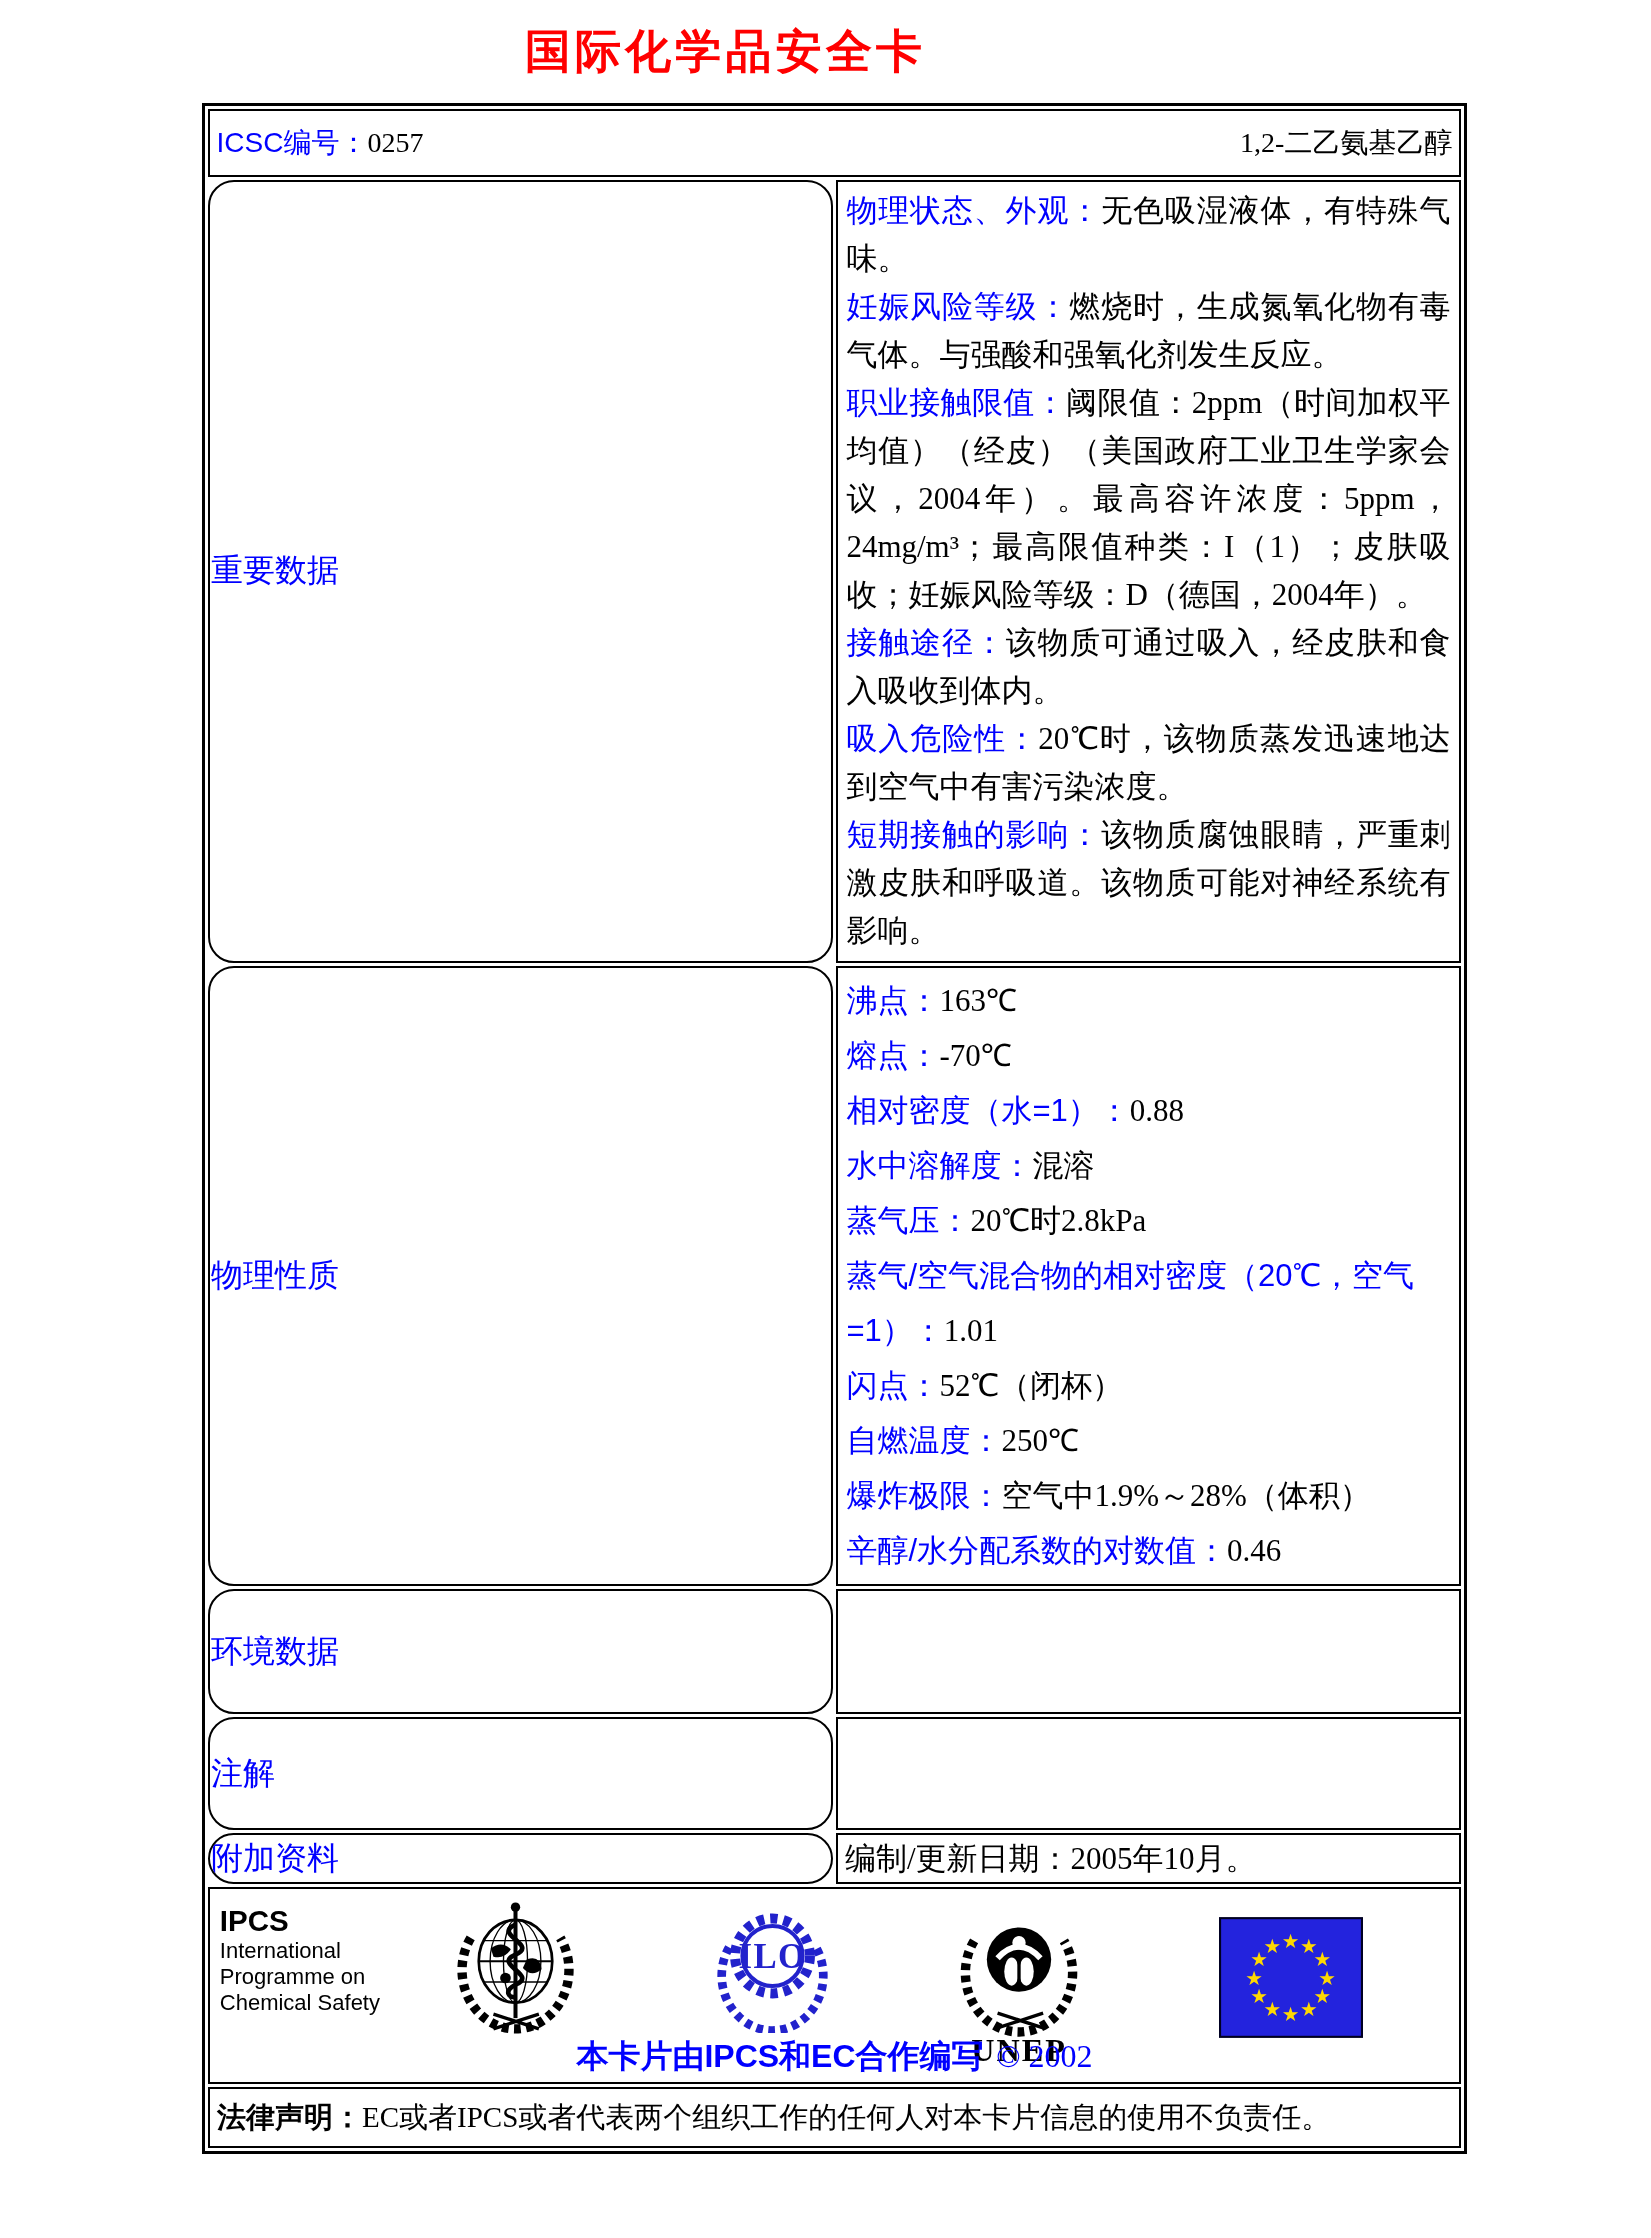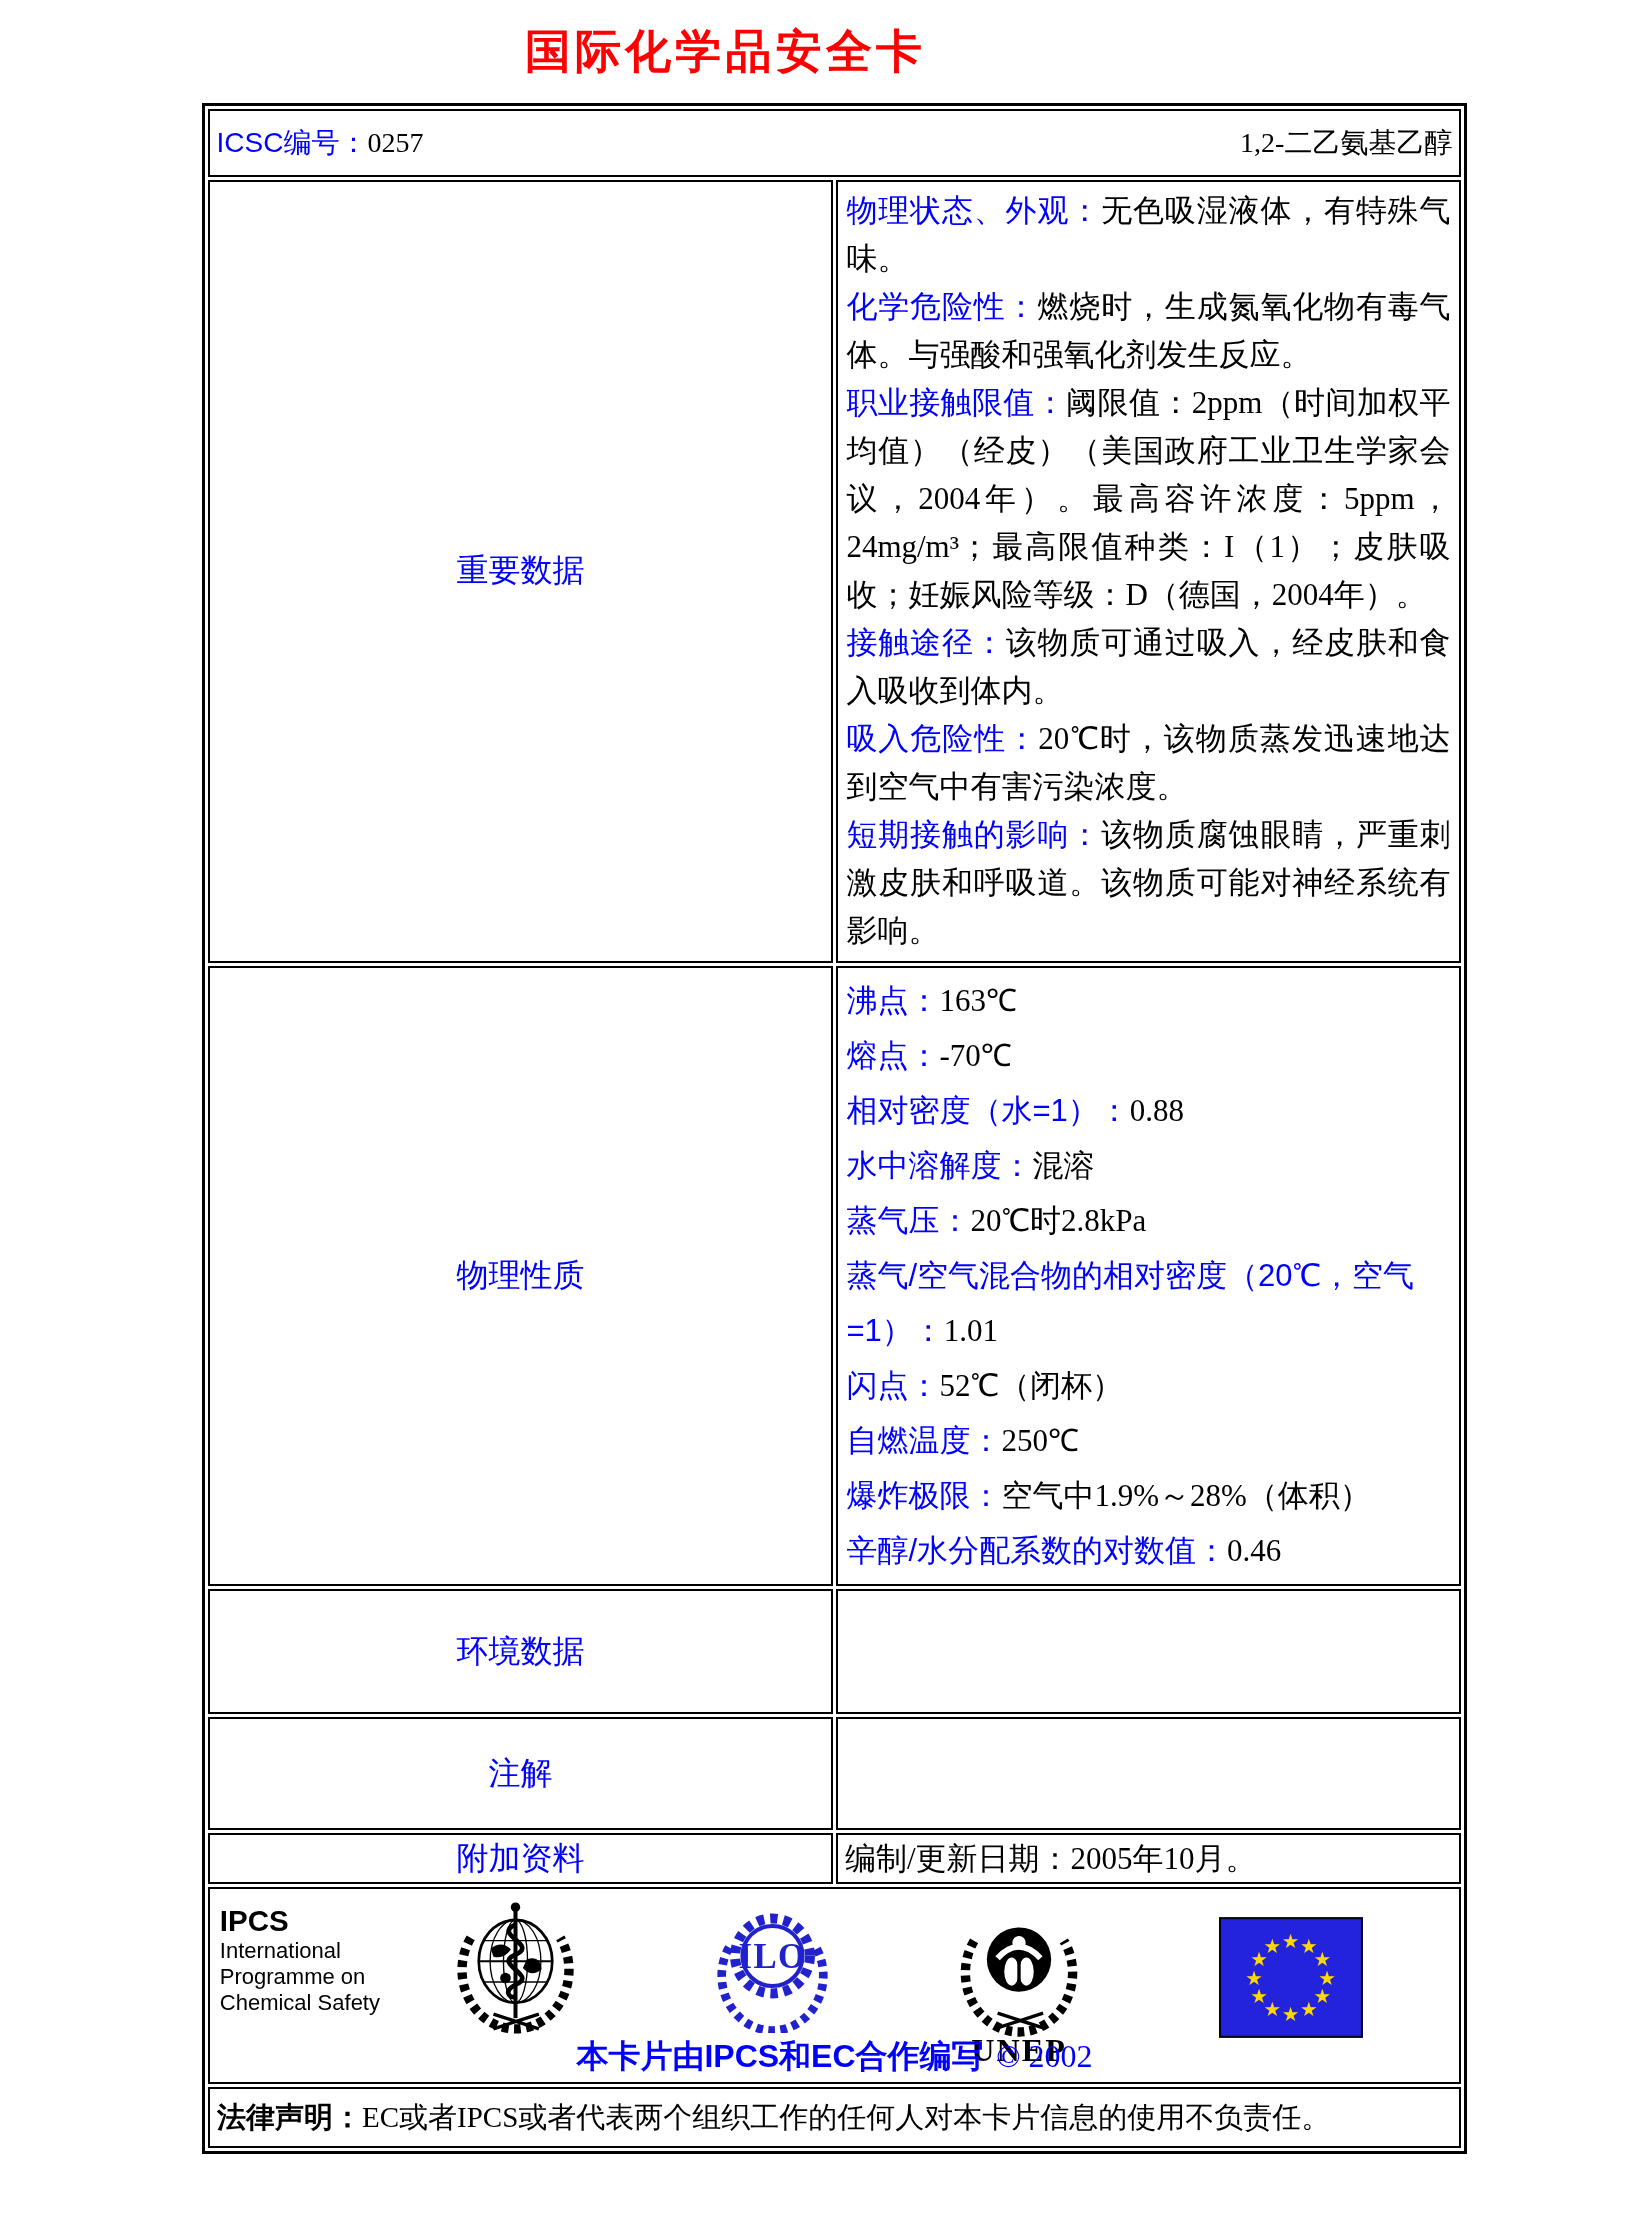--- a/index.html
+++ b/index.html
@@ -3,21 +3,21 @@
 <meta charset="utf-8">
 <style>
   html,body{margin:0;padding:0;background:#ffffff;}
   body{width:1651px;height:2239px;position:relative;font-family:"Liberation Serif",serif;color:#000;}
   .wrap{width:1047px;margin-left:202px;padding-top:21px;}
   .title{color:#ff0000;font-family:"Liberation Sans",sans-serif;font-weight:bold;
          font-size:46px;letter-spacing:4.2px;text-align:center;margin:0 0 19.7px 0;}
   table.card{border-collapse:separate;border-spacing:3.5px;border:3.5px solid #000;
              width:1265px;table-layout:fixed;background:#fff;}
   td{border:2.1px solid #000;background:#fff;vertical-align:top;overflow:hidden;}
-  td.side{width:139px;text-align:center;vertical-align:middle;}
+  td.side{width:139px;vertical-align:middle;border-radius:26px;}
   .side-label{color:#0000ff;font-family:"Liberation Sans",sans-serif;font-size:32px;}
   
   .hdr{height:62px;}
   .hdr .hdr-flex{display:flex;justify-content:space-between;align-items:center;
                  height:100%;padding:0 5.6px;font-size:28px;line-height:1;}
   .hdr .blue{color:#0000ff;font-family:"Liberation Sans",sans-serif;}
   
   td.content{padding:5.6px 8.4px;}
   .item{font-size:31px;line-height:48px;text-align:justify;}
   .props .item{line-height:55px;text-align:left;}
@@ -62,21 +62,21 @@
         </div>
       </td>
     </tr>
 
     <tr>
       <td class="side" style="height:550px;">
         <span class="side-label">重要数据</span>
       </td>
       <td class="content">
         <div class="item"><span class="lbl">物理状态、外观：</span><span class="val">无色吸湿液体，有特殊气味。</span></div>
-        <div class="item"><span class="lbl">化学危险性：</span><span class="val">燃烧时，生成氮氧化物有毒气体。与强酸和强氧化剂发生反应。</span></div>
+        <div class="item"><span class="lbl">妊娠风险等级：</span><span class="val">燃烧时，生成氮氧化物有毒气体。与强酸和强氧化剂发生反应。</span></div>
         <div class="item"><span class="lbl">职业接触限值：</span><span class="val">阈限值：2ppm（时间加权平均值）（经皮）（美国政府工业卫生学家会议，2004年）。最高容许浓度：5ppm，24mg/m³；最高限值种类：I（1）；皮肤吸收；妊娠风险等级：D（德国，2004年）。</span></div>
         <div class="item"><span class="lbl">接触途径：</span><span class="val">该物质可通过吸入，经皮肤和食入吸收到体内。</span></div>
         <div class="item"><span class="lbl">吸入危险性：</span><span class="val">20℃时，该物质蒸发迅速地达到空气中有害污染浓度。</span></div>
         <div class="item"><span class="lbl">短期接触的影响：</span><span class="val">该物质腐蚀眼睛，严重刺激皮肤和呼吸道。该物质可能对神经系统有影响。</span></div>
       </td>
     </tr>
 
     <tr>
       <td class="side" style="height:596px;">
         <span class="side-label">物理性质</span>

